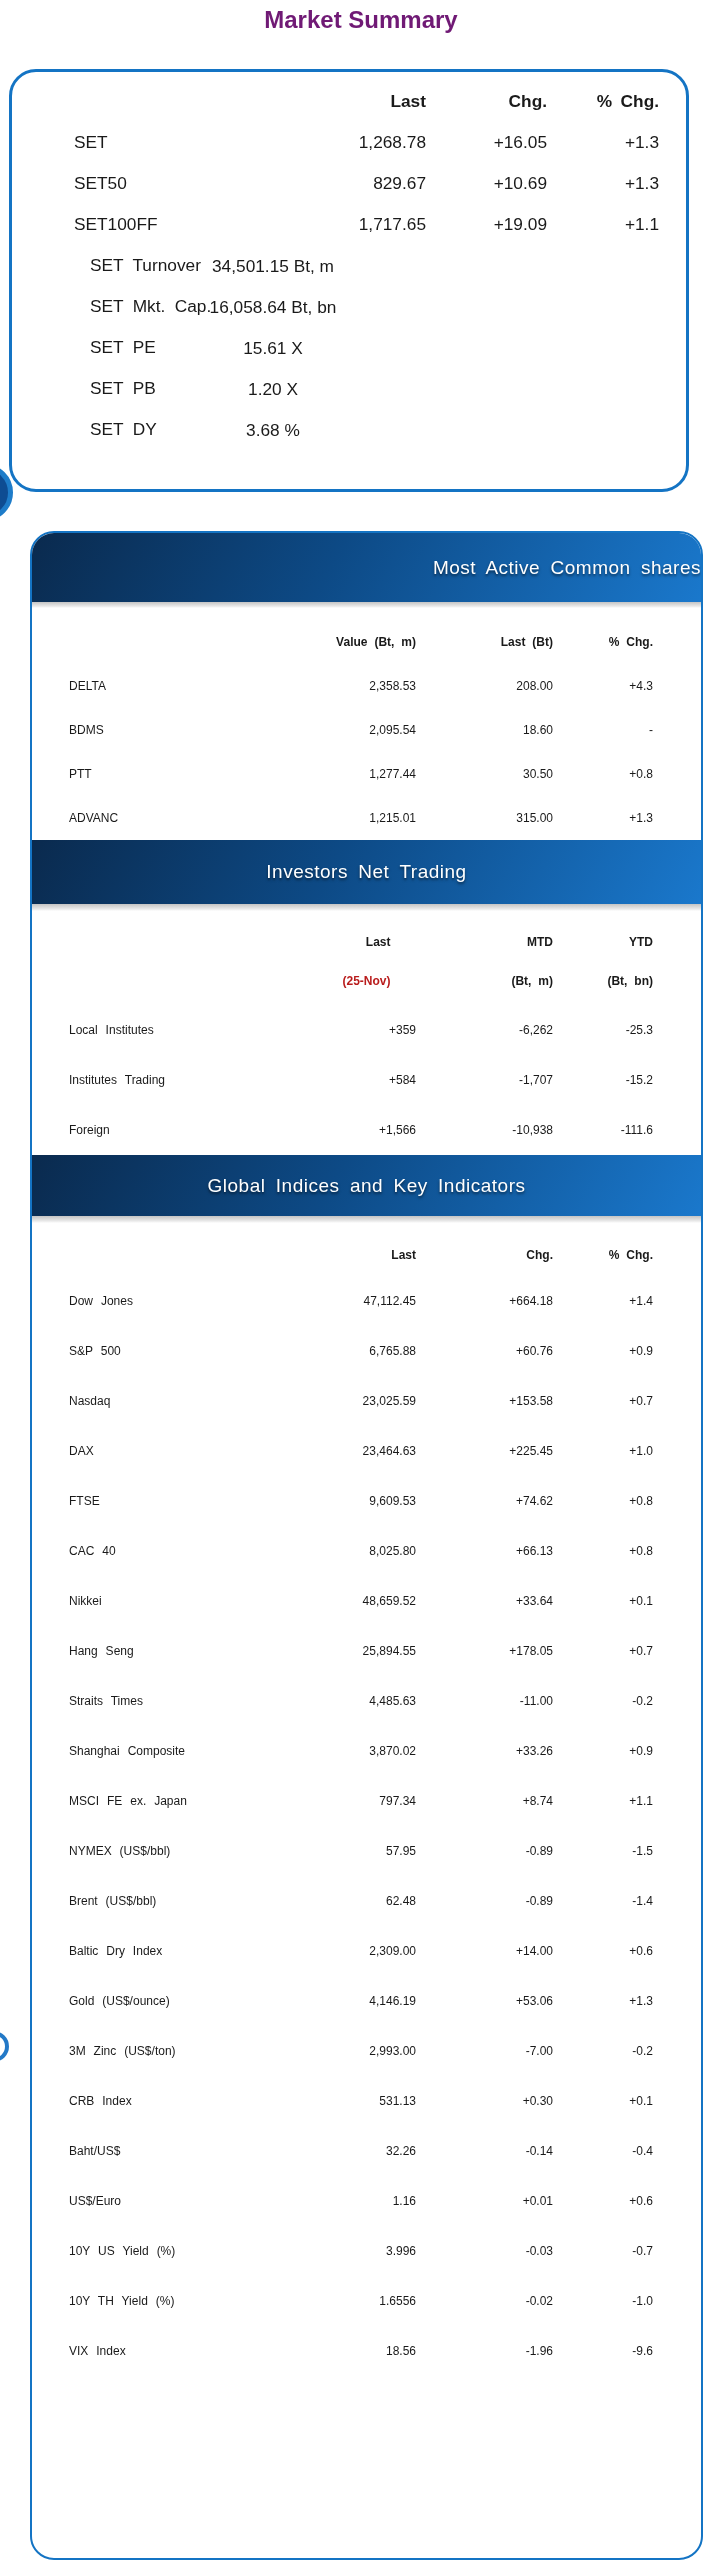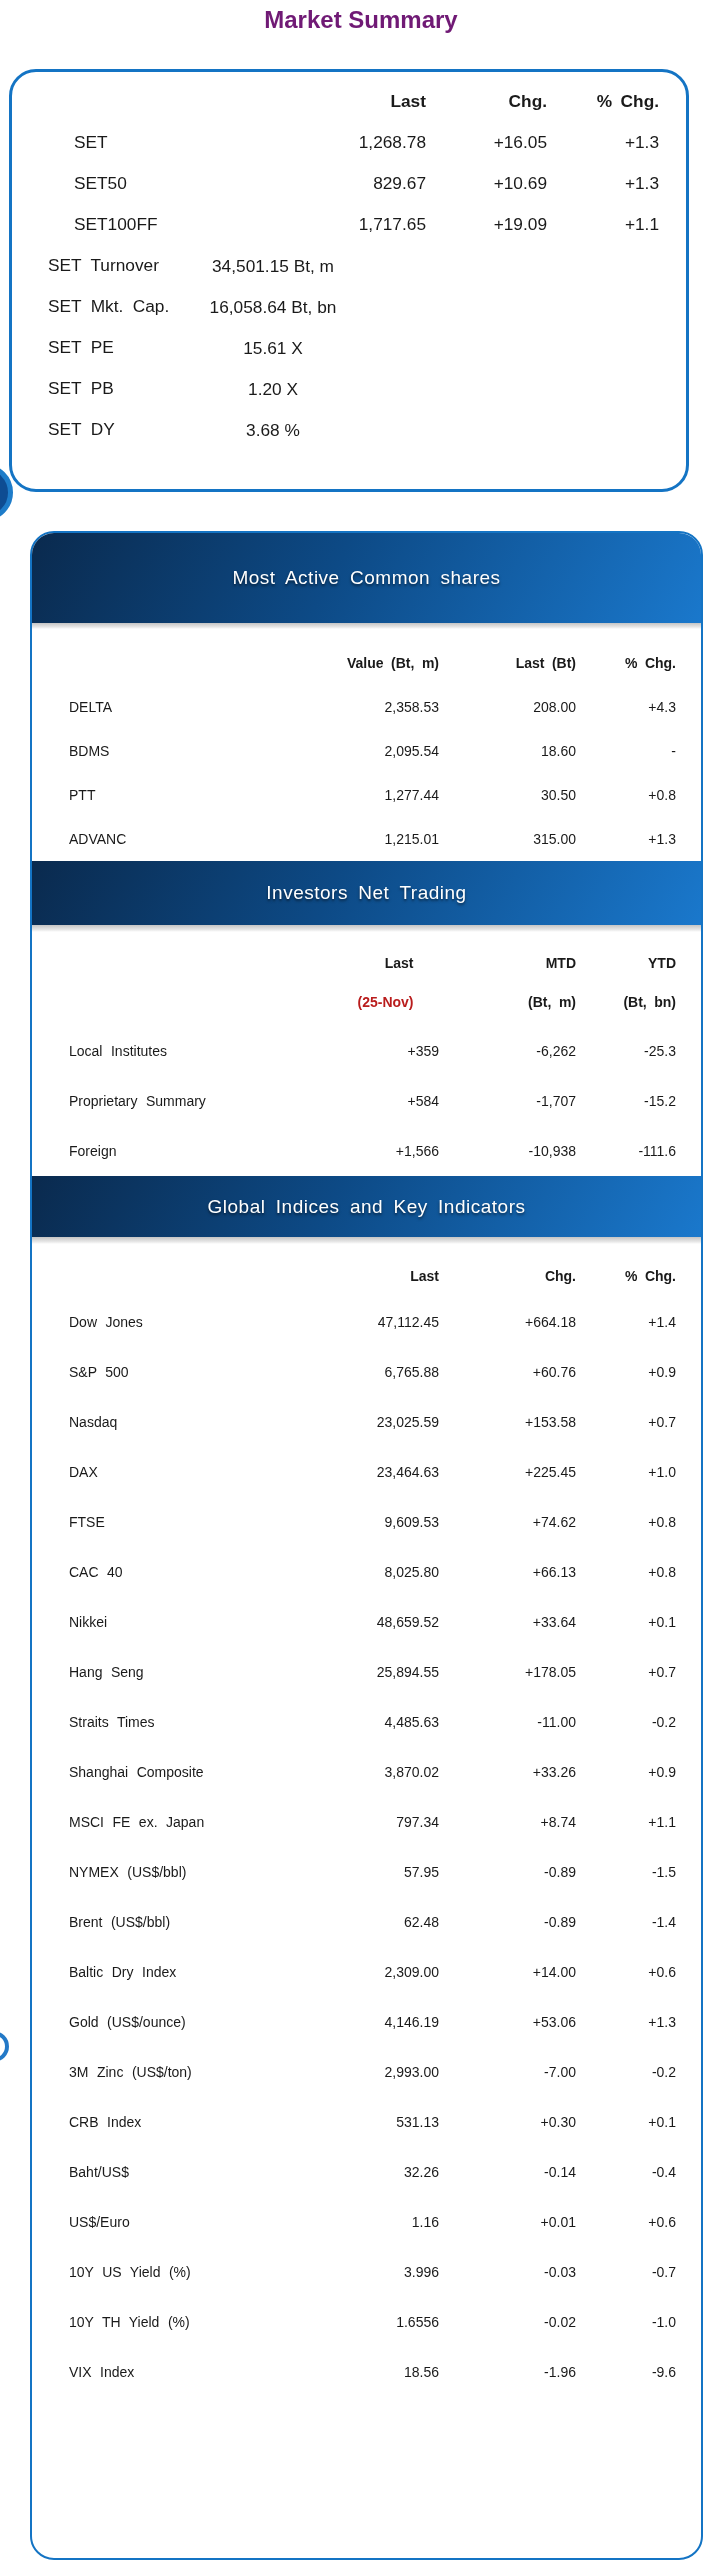--- a/index.html
+++ b/index.html
@@ -26,48 +26,48 @@
     position:absolute;left:9px;top:69px;width:680px;height:423px;box-sizing:border-box;
     border:3.6px solid #1474c4;border-radius:27px;background:#ffffff;z-index:1;
     padding-top:9px;
   }
   .box1 .trow{
     display:grid;grid-template-columns:1fr 155px 121px 112px;
     padding:0 27px 0 62px;height:41px;align-items:center;font-size:17.3px;
   }
   .box1 .mrow{
     position:relative;height:41px;display:flex;align-items:center;
-    padding-left:36px;font-size:17.3px;
+    padding-left:78px;font-size:17.3px;
   }
   .mval{position:absolute;left:261px;top:50%;transform:translate(-50%,-50%);white-space:nowrap;}
   .lbl{text-align:left;word-spacing:4.6px;white-space:nowrap;}
   .num{text-align:right;white-space:nowrap;}
   .thead{font-weight:bold;word-spacing:3.6px;}
   
   .box2{
     position:absolute;left:30px;top:531px;width:673px;height:2029px;box-sizing:border-box;
     border:2.7px solid #1474c4;border-radius:24px;background:#ffffff;overflow:hidden;z-index:1;
   }
   .band{
     display:flex;align-items:center;justify-content:center;
     background:linear-gradient(118deg,#0a2a4e 0%,#0d4a86 45%,#1a78cc 100%);
     color:#ffffff;font-size:19px;word-spacing:4.6px;letter-spacing:0.5px;
     text-shadow:0 1.8px 2.7px rgba(0,0,0,.55);
   }
-  .band-a{height:90px;}
+  .band-a{height:69px;justify-content:flex-end;}
   .band-b{height:64px;}
   .band-c{height:61px;}
   .bandshadow{height:6.4px;background:linear-gradient(180deg,#c4c4c4 0%,#e9e9e9 70%,#ffffff 100%);}
   .area{box-sizing:border-box;}
   .area-a{padding-top:12px;}
   .area-b{padding-top:11px;}
   .area-c{padding-top:11px;}
   .trow2{
     display:grid;grid-template-columns:1fr 155px 137px 100px;
-    padding:0 25px 0 37px;align-items:center;font-size:14px;
+    padding:0 48px 0 37px;align-items:center;font-size:12px;
   }
   .area-a .trow2{height:44px;}
   .area-b .h1{height:40px;}
   .area-b .h2{height:38px;margin-bottom:5.5px;}
   .area-b .trow2.data{height:50px;}
   .area-c .h1{height:42px;}
   .area-c .trow2.data{height:50px;}
   .shift-l{padding-right:25.5px;}
   .red{color:#b91c1c;}
   [data-repeat]{display:block;}
@@ -196,21 +196,21 @@
       </div>
       <div data-repeat="investors.rows">
 
       <div class="trow2 data">
           <span class="lbl">Local Institutes</span>
           <span class="num">+359</span>
           <span class="num">-6,262</span>
           <span class="num">-25.3</span>
         </div>
           <div class="trow2 data">
-          <span class="lbl">Proprietary Summary</span>
+          <span class="lbl">Institutes Trading</span>
           <span class="num">+584</span>
           <span class="num">-1,707</span>
           <span class="num">-15.2</span>
         </div>
           <div class="trow2 data">
           <span class="lbl">Foreign</span>
           <span class="num">+1,566</span>
           <span class="num">-10,938</span>
           <span class="num">-111.6</span>
         </div>

